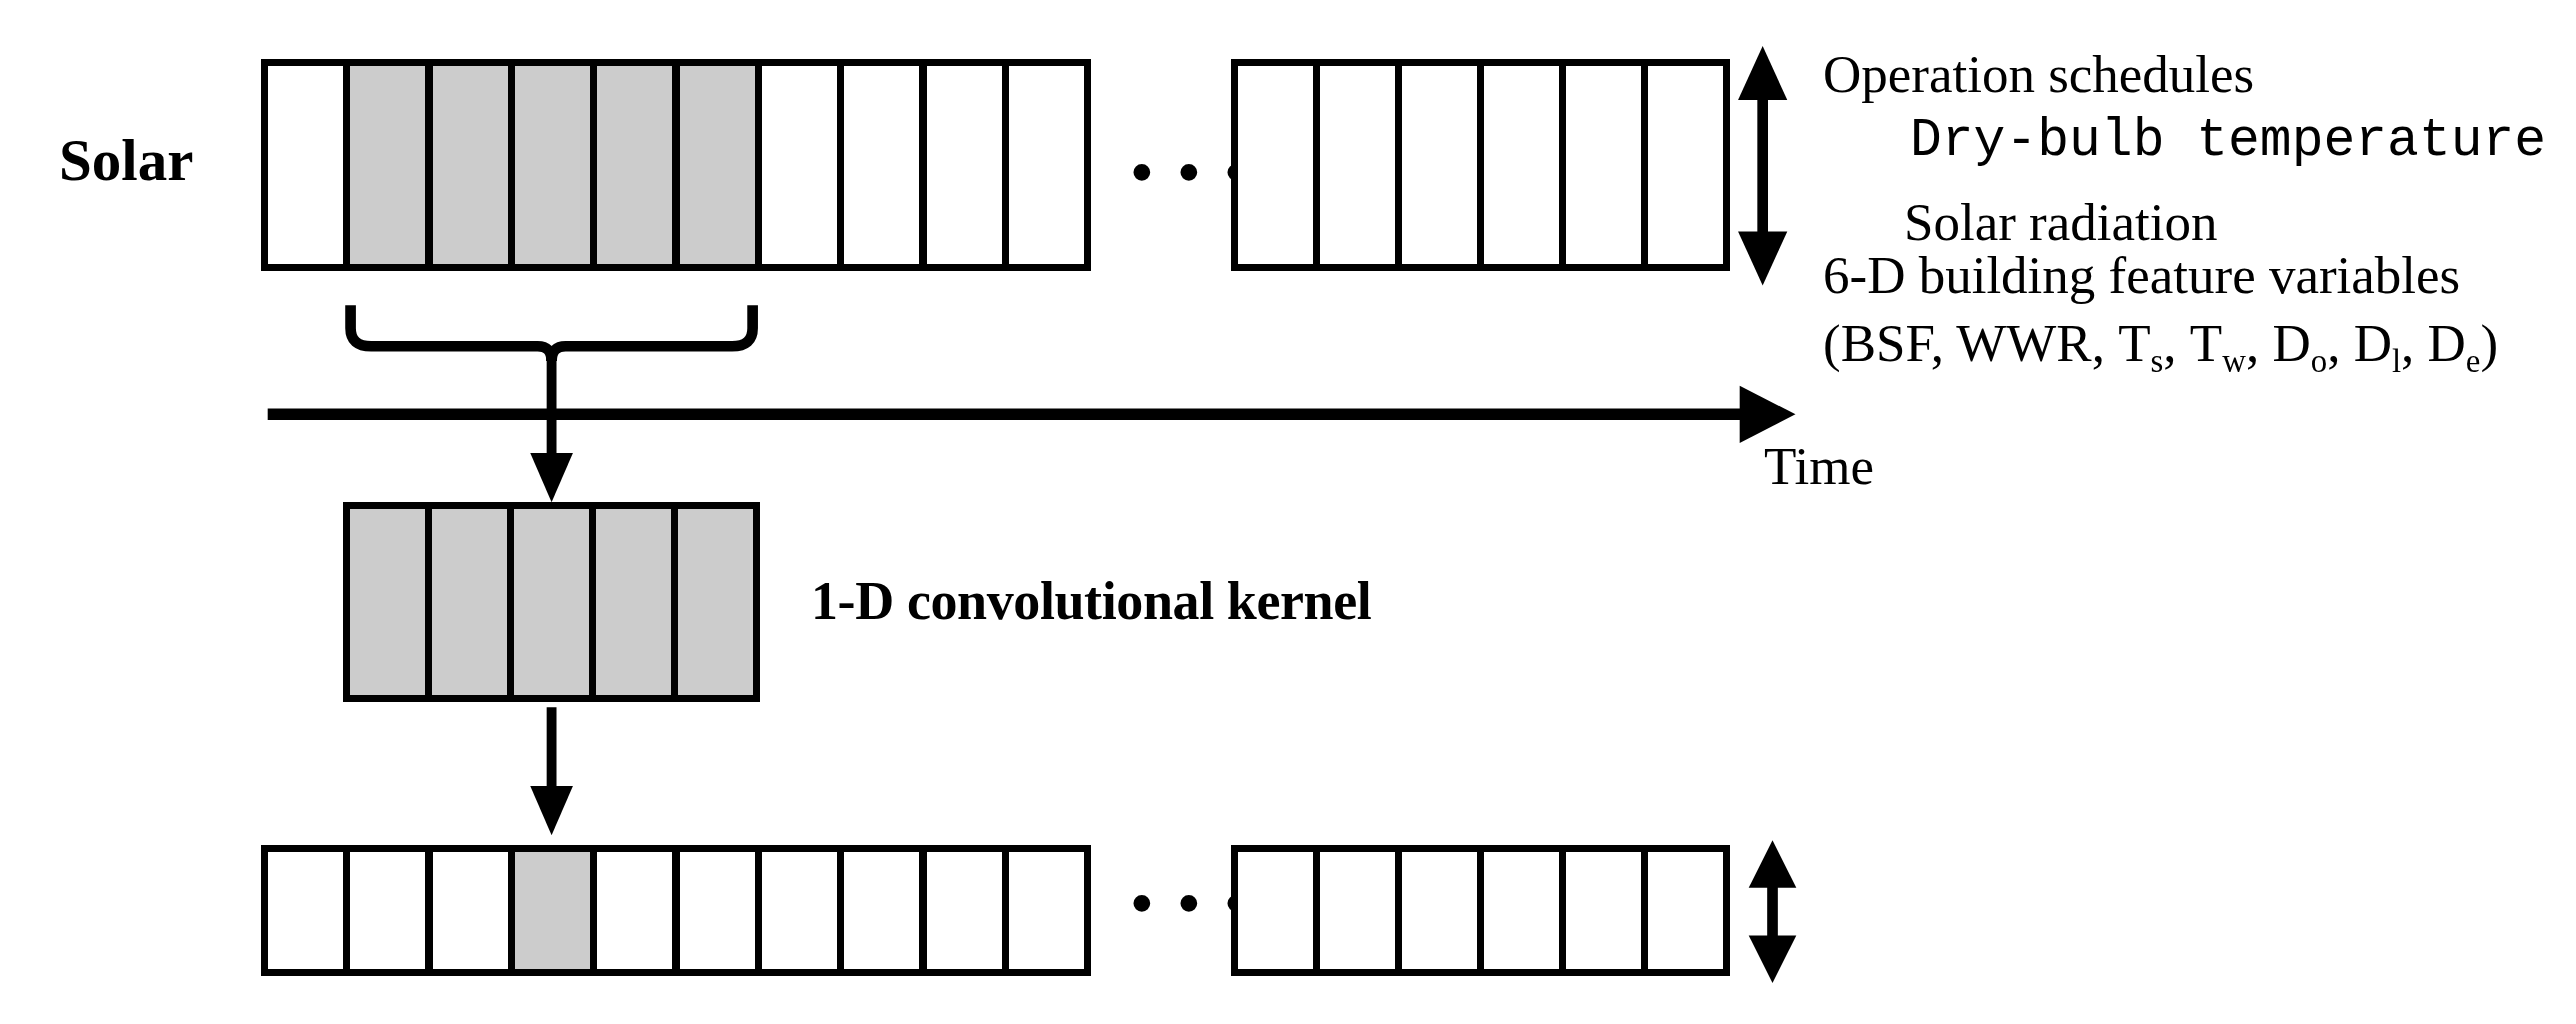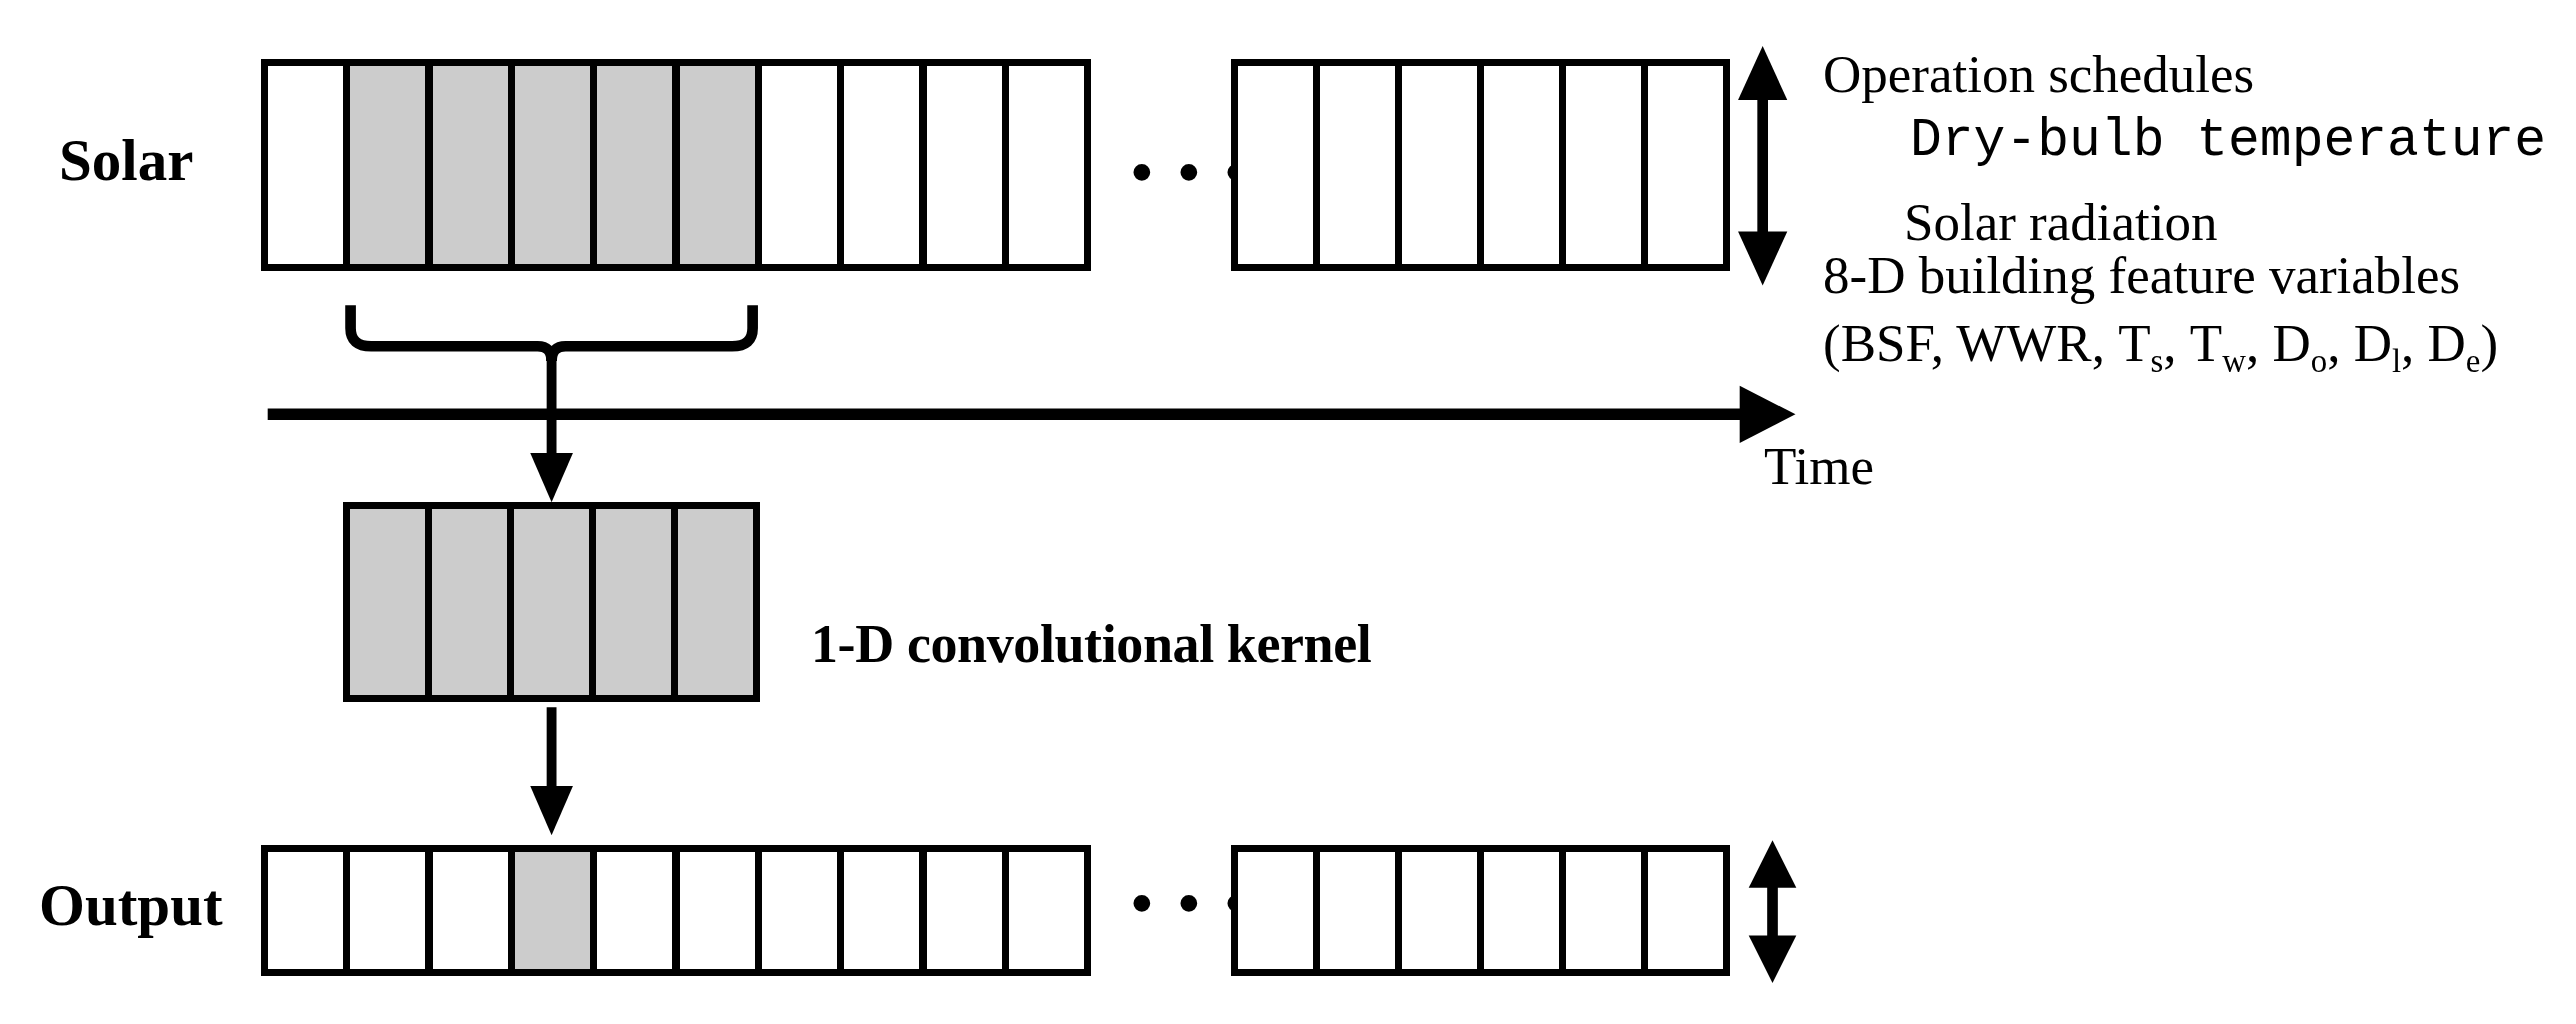--- a/index.html
+++ b/index.html
@@ -105,39 +105,38 @@
     <div class="cell"></div>
     <div class="cell"></div>
     <div class="cell"></div>
     <div class="cell"></div>
     <div class="cell"></div>
   </div>
 
   <div class="lbl desc-line" style="left:1823px; top:48px;">Operation schedules</div>
   <div class="lbl desc-line" style="left:1910px; top:115px;font-family:Liberation Mono, monospace;">Dry-bulb temperature</div>
   <div class="lbl desc-line" style="left:1904px; top:182px;margin-top:14px;">Solar radiation</div>
-  <div class="lbl desc-line" style="left:1823px; top:249px;">8-D building feature variables</div>
+  <div class="lbl desc-line" style="left:1823px; top:249px;">6-D building feature variables</div>
 
   <div class="lbl desc-line" style="left:1823px; top:317px;">
     <span>(BSF, WWR,</span><span>&nbsp;T<sub>s</sub>,</span><span>&nbsp;T<sub>w</sub>,</span><span>&nbsp;D<sub>o</sub>,</span><span>&nbsp;D<sub>l</sub>,</span><span>&nbsp;D<sub>e</sub></span><span>)</span>
   </div>
 
   <div class="lbl time-label" style="left:1764px; top:440px;">Time</div>
 
   <div class="block" id="kernel-block" style="left:343px; top:502px; width:417px; height:200px;">
     <div class="cell gray"></div>
     <div class="cell gray"></div>
     <div class="cell gray"></div>
     <div class="cell gray"></div>
     <div class="cell gray"></div>
   </div>
 
-  <div class="lbl kernel-label" style="left:811px; top:574px;margin-top:43px;">1-D convolutional kernel</div>
+  <div class="lbl kernel-label" style="left:811px; top:574px;">1-D convolutional kernel</div>
 
-  <div class="lbl side-label" style="left:39px; top:876px;">Output</div>
 
   <div class="block" id="output-block-a" style="left:261px; top:845px; width:830px; height:131px;">
     <div class="cell"></div>
     <div class="cell"></div>
     <div class="cell"></div>
     <div class="cell gray"></div>
     <div class="cell"></div>
     <div class="cell"></div>
     <div class="cell"></div>
     <div class="cell"></div>

